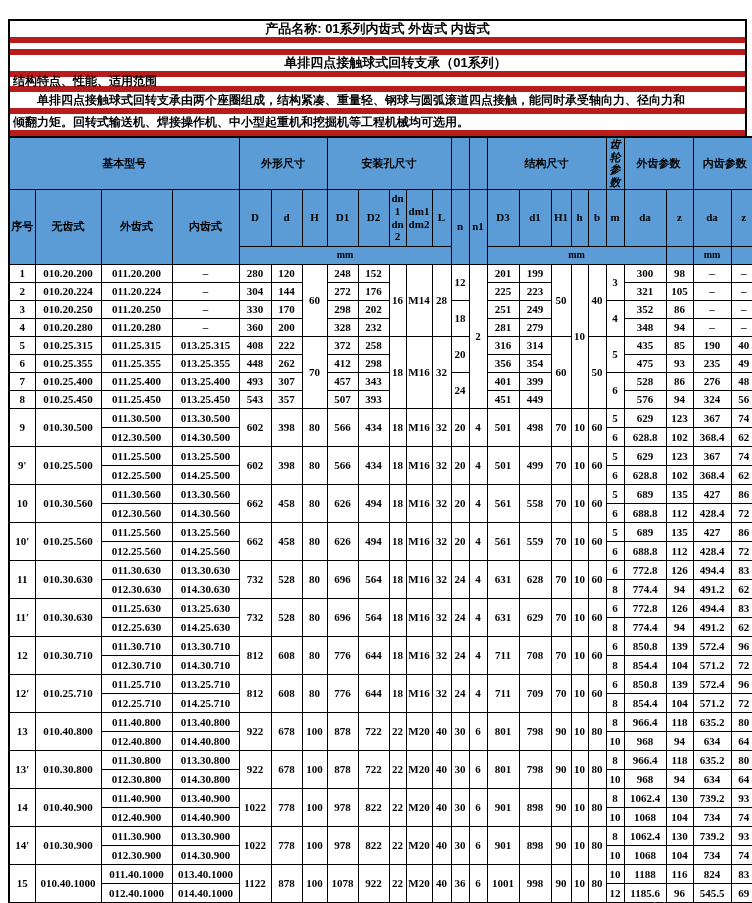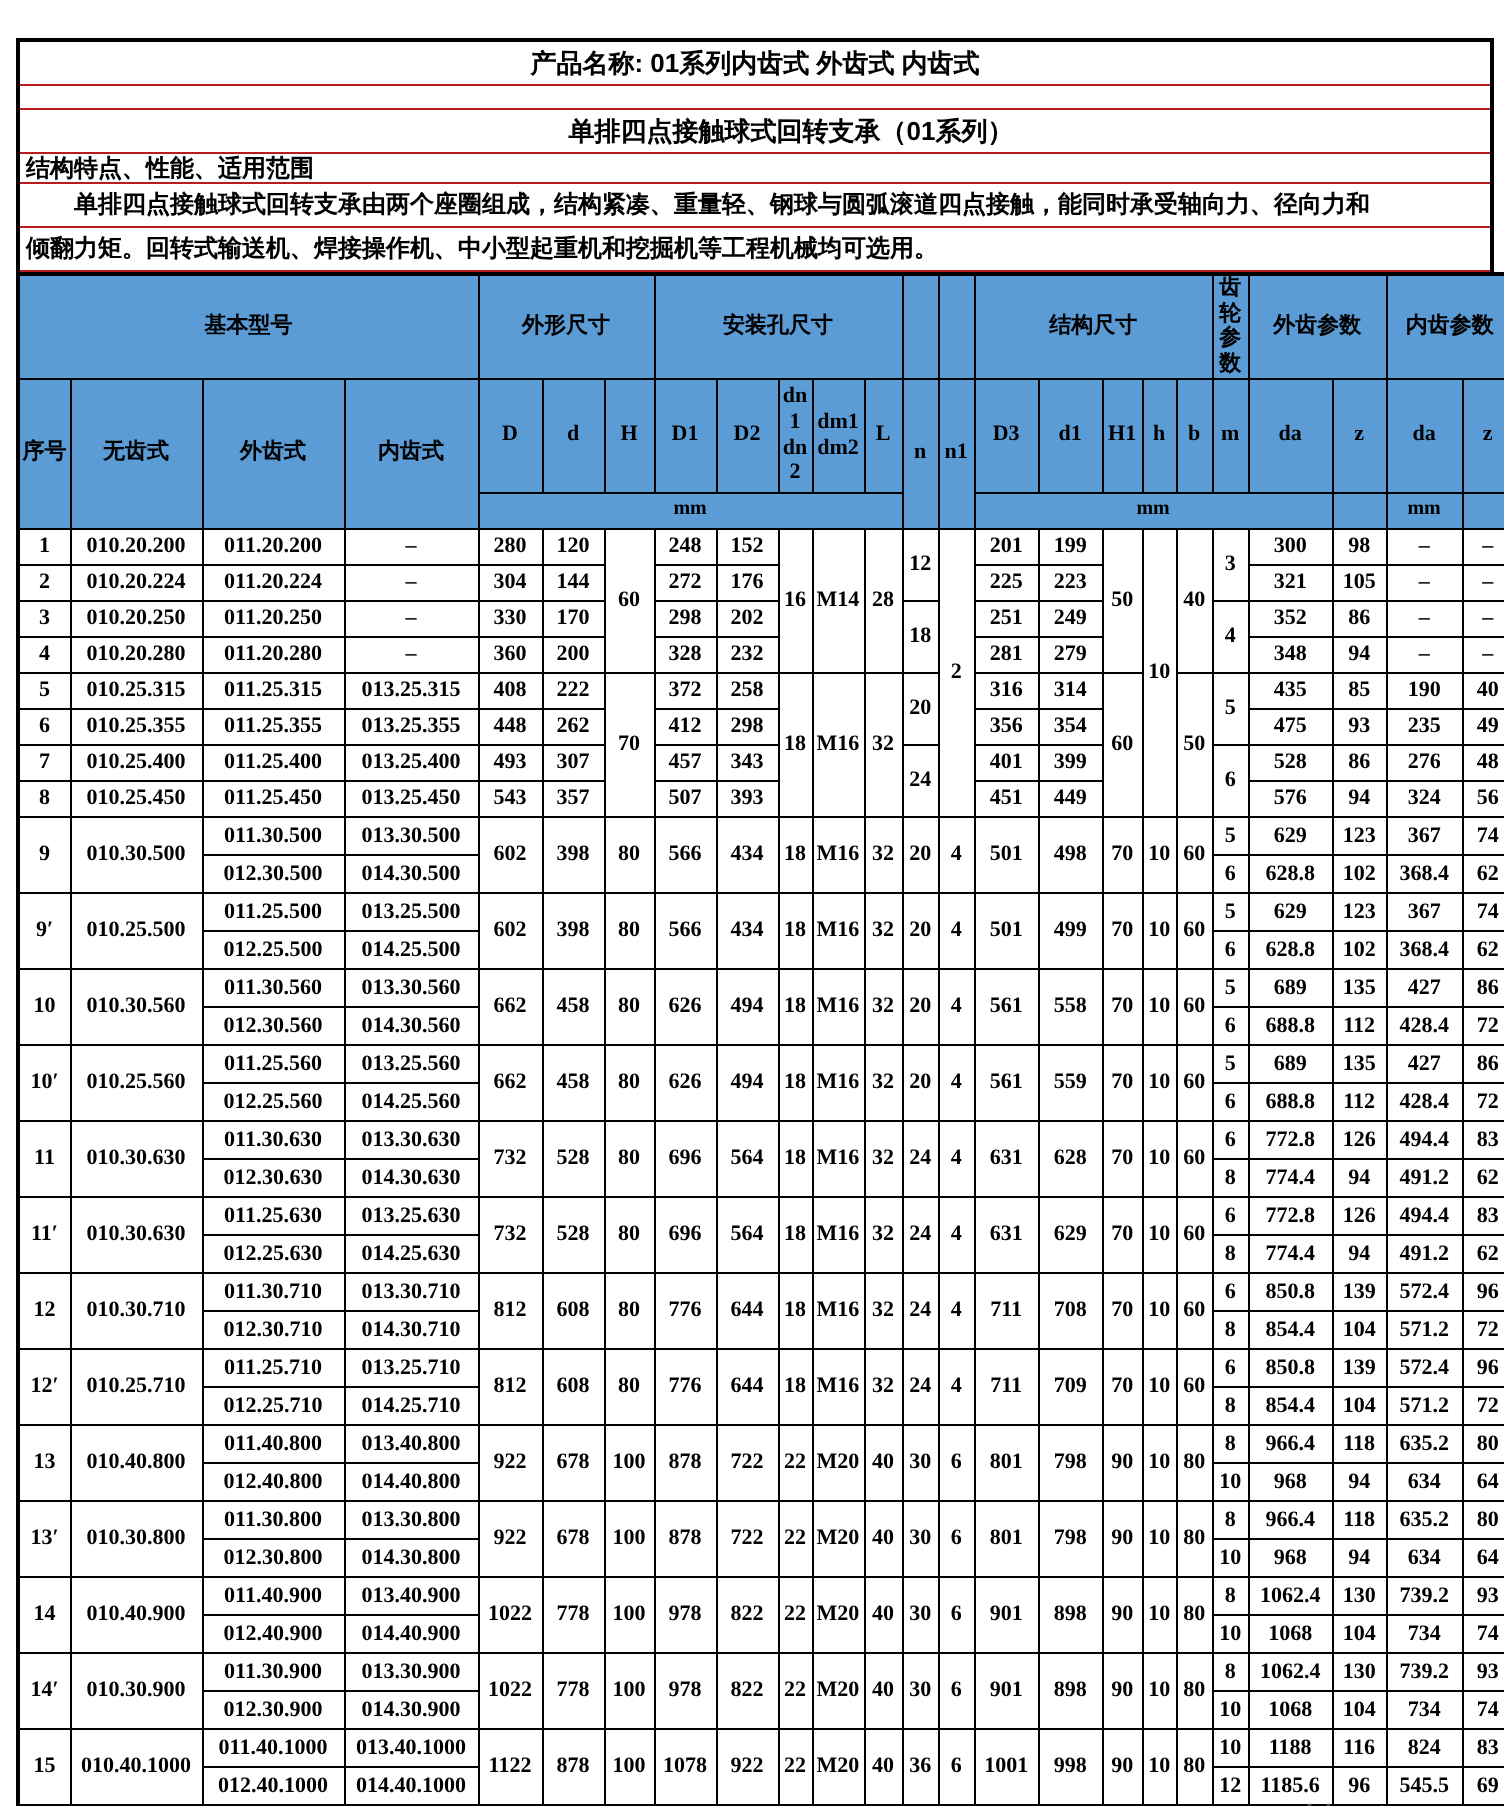--- a/index.html
+++ b/index.html
@@ -3,37 +3,37 @@
 <meta charset="utf-8">
 <style>
   html,body{margin:0;padding:0;}
   body{
     width:752px;height:903px;background:#ffffff;position:relative;overflow:hidden;
     font-family:"Liberation Sans",sans-serif;color:#000;
   }
   #doc{position:absolute;left:8px;top:19px;width:739px;}
   
   #topbox{border:2px solid #000;border-bottom:0;box-sizing:border-box;background:#fff;}
-  .trow{border-bottom:1px solid #b91c1c;display:flex;align-items:center;justify-content:center;
+  .trow{border-bottom:6px solid #b91c1c;display:flex;align-items:center;justify-content:center;
         box-sizing:border-box;font-weight:bold;}
   .r-title{height:22px;font-size:13px;}
   .r-empty{height:12px;}
   .r-series{height:22px;font-size:13px;padding-left:36px;}
   .r-flabel{height:15px;font-size:12px;justify-content:flex-start;padding-left:3px;}
   .r-para{height:22px;font-size:12px;justify-content:flex-start;padding-left:3px;white-space:nowrap;overflow:hidden;}
   .r-para.indent{padding-left:27px;}
   
   table#spec-table{border-collapse:collapse;table-layout:fixed;width:739px;border:2px solid #000;background:#fff;}
   #spec-table th,#spec-table td{border:1px solid #000;padding:0;text-align:center;vertical-align:middle;overflow:hidden;}
   #spec-table thead th{background:#5B9CD6;font-weight:bold;white-space:pre-line;line-height:1.15;}
   tr.hgrp th{height:18px;font-size:11px;}
   tr.hlbl th{height:56px;font-size:11px;font-family:"Liberation Serif",serif;}
   tr.hlbl th.cjk{font-family:"Liberation Sans",sans-serif;margin-top:40px;}
   tr.hmm th{height:17px;font-size:10px;font-family:"Liberation Serif",serif;}
-  th.ovis{overflow:visible;white-space:nowrap;font-size:9px;}
+  th.ovis{overflow:visible;white-space:nowrap;font-size:9px;font-style:italic;}
   #spec-table tbody td{
     font-family:"Liberation Serif",serif;font-weight:bold;font-size:11px;
     background:#fff;white-space:nowrap;
   }
   tr.single td{height:17px;}
   tr.sub td{height:18px;}
   
   #watermark{
     position:absolute;left:584px;top:901px;width:168px;
     font-size:14px;font-weight:bold;letter-spacing:1px;

